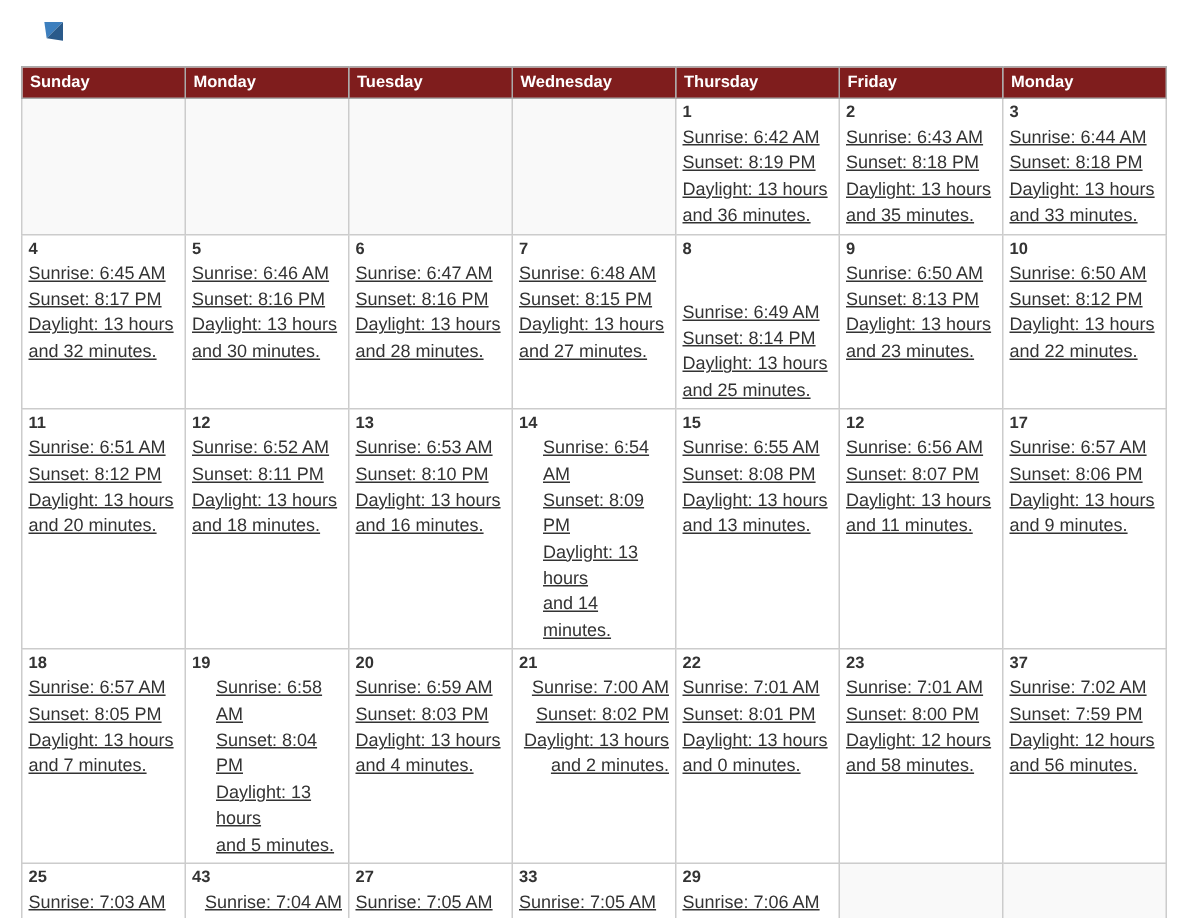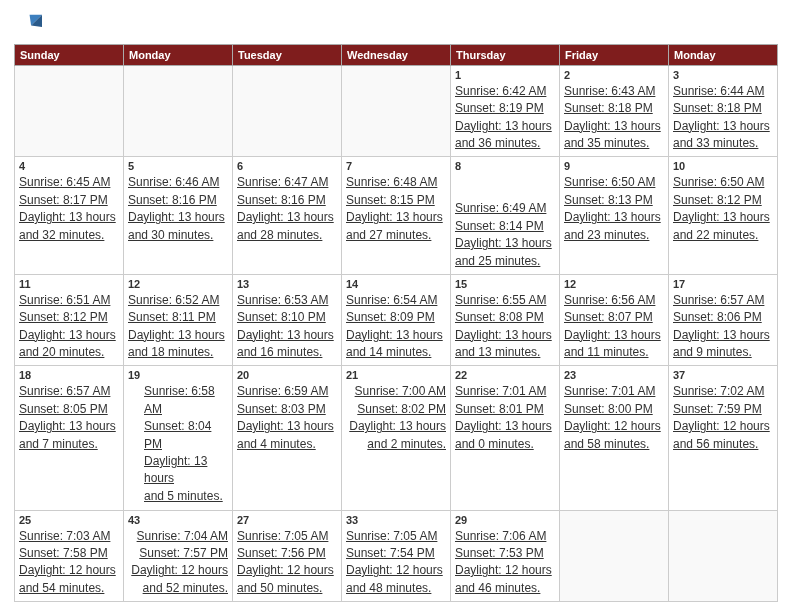--- a/index.html
+++ b/index.html
@@ -225,21 +225,21 @@
           </td>
           <td>
             <span class="day-num">13</span>
             <div class="day-info" style="white-space: pre-line;">Sunrise: 6:53 AM
 Sunset: 8:10 PM
 Daylight: 13 hours
 and 16 minutes.</div>
           </td>
           <td>
             <span class="day-num">14</span>
-            <div class="day-info" style="white-space: pre-line;">Sunrise: 6:54 AM
+            <div class="day-info" style="white-space: pre-line; margin-left: 16px;">Sunrise: 6:54 AM
 Sunset: 8:09 PM
 Daylight: 13 hours
 and 14 minutes.</div>
           </td>
           <td>
             <span class="day-num">15</span>
             <div class="day-info" style="white-space: pre-line;">Sunrise: 6:55 AM
 Sunset: 8:08 PM
 Daylight: 13 hours
 and 13 minutes.</div>

